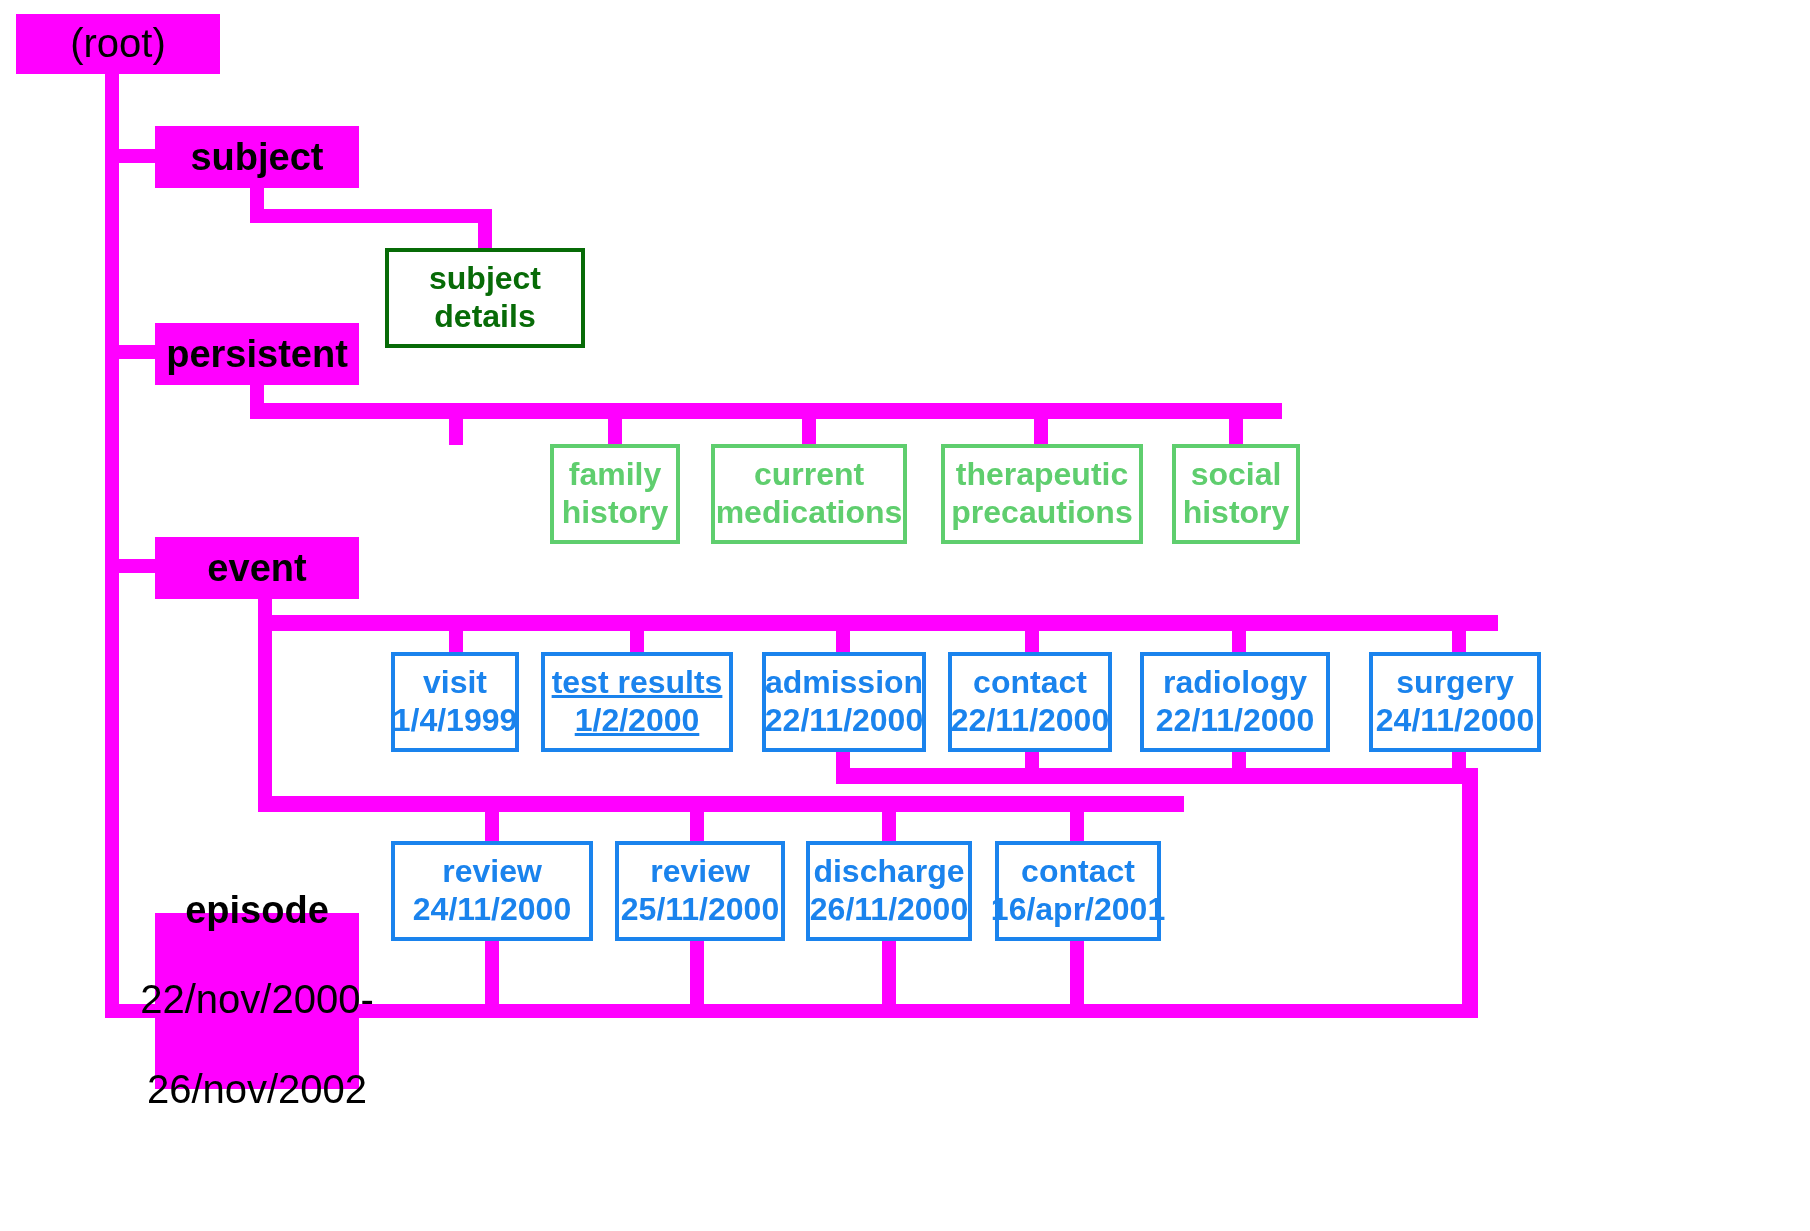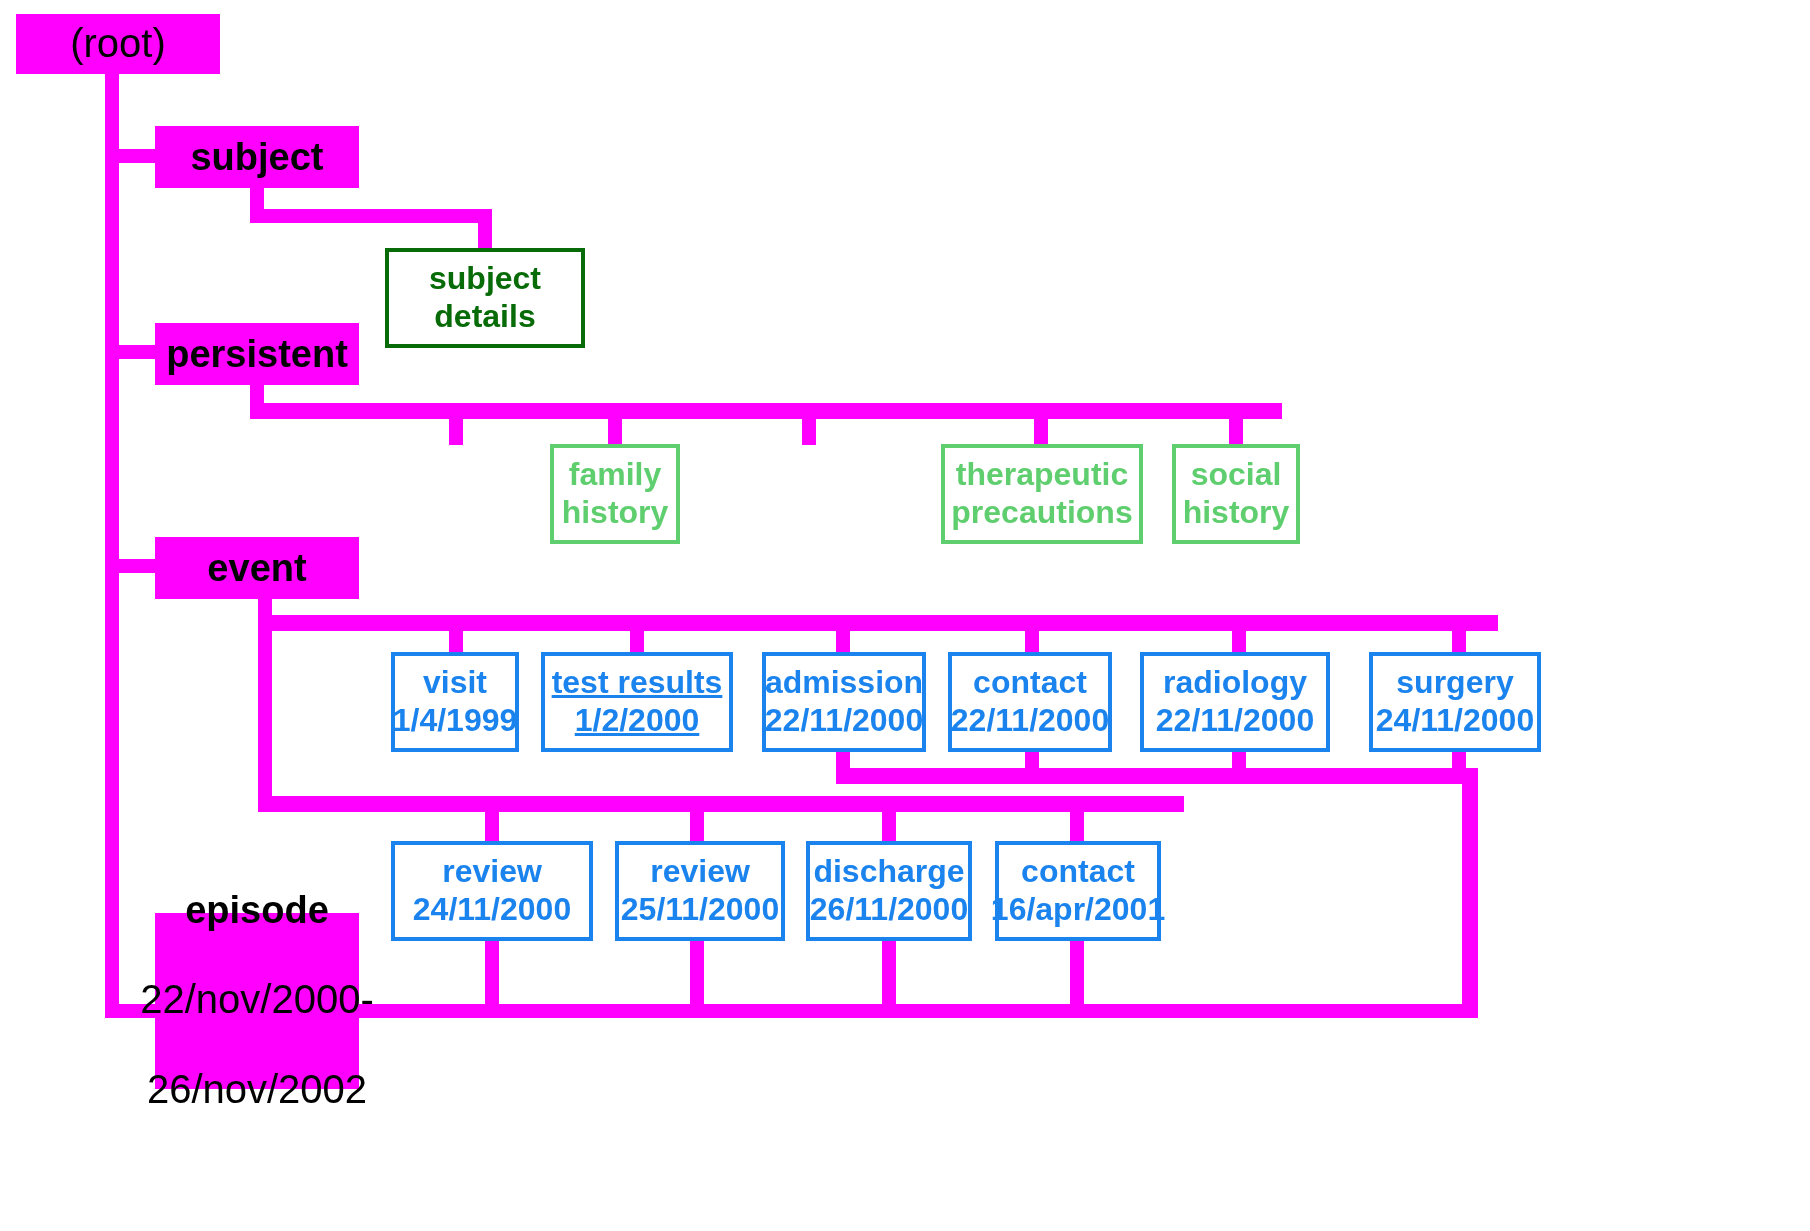--- a/index.html
+++ b/index.html
@@ -164,20 +164,24 @@
     <span class="ln">subject</span>
     <span class="ln">details</span>
   </div>
 
 
   <div class="node green" style="left:550px; top:444px; width:130px; height:100px;">
     <span class="ln">family</span>
     <span class="ln">history</span>
   </div>
 
+  <div class="node green" style="left:711px; top:444px; width:196px; height:100px;">
+    <span class="ln">current</span>
+    <span class="ln">medications</span>
+  </div>
 
   <div class="node green" style="left:941px; top:444px; width:202px; height:100px;">
     <span class="ln">therapeutic</span>
     <span class="ln">precautions</span>
   </div>
 
   <div class="node green" style="left:1172px; top:444px; width:128px; height:100px;">
     <span class="ln">social</span>
     <span class="ln">history</span>
   </div>

